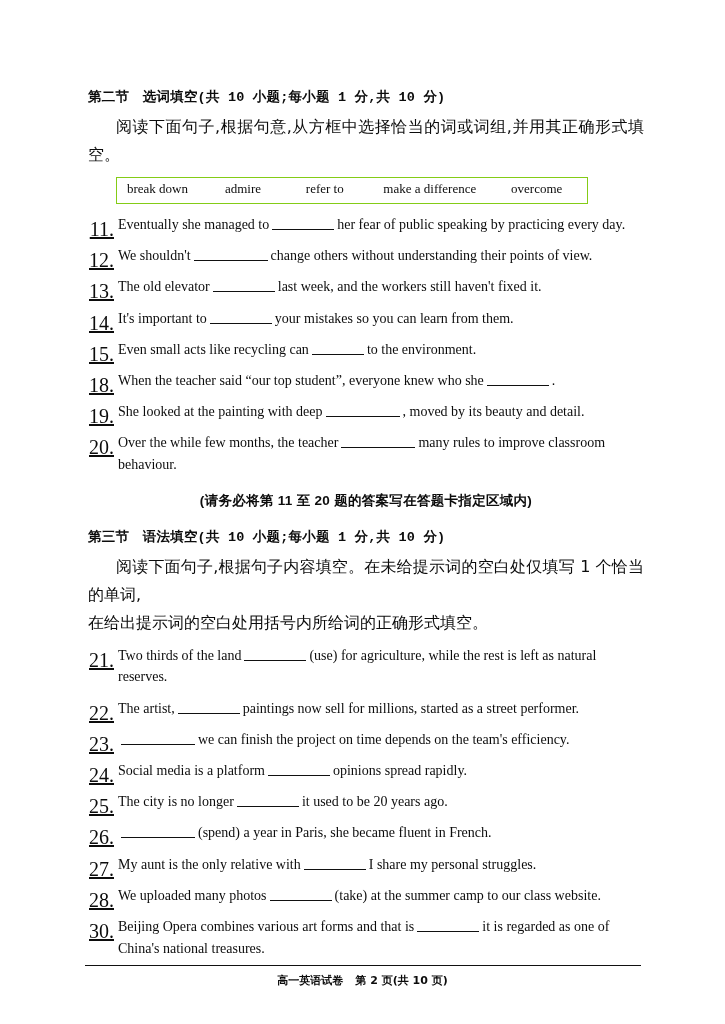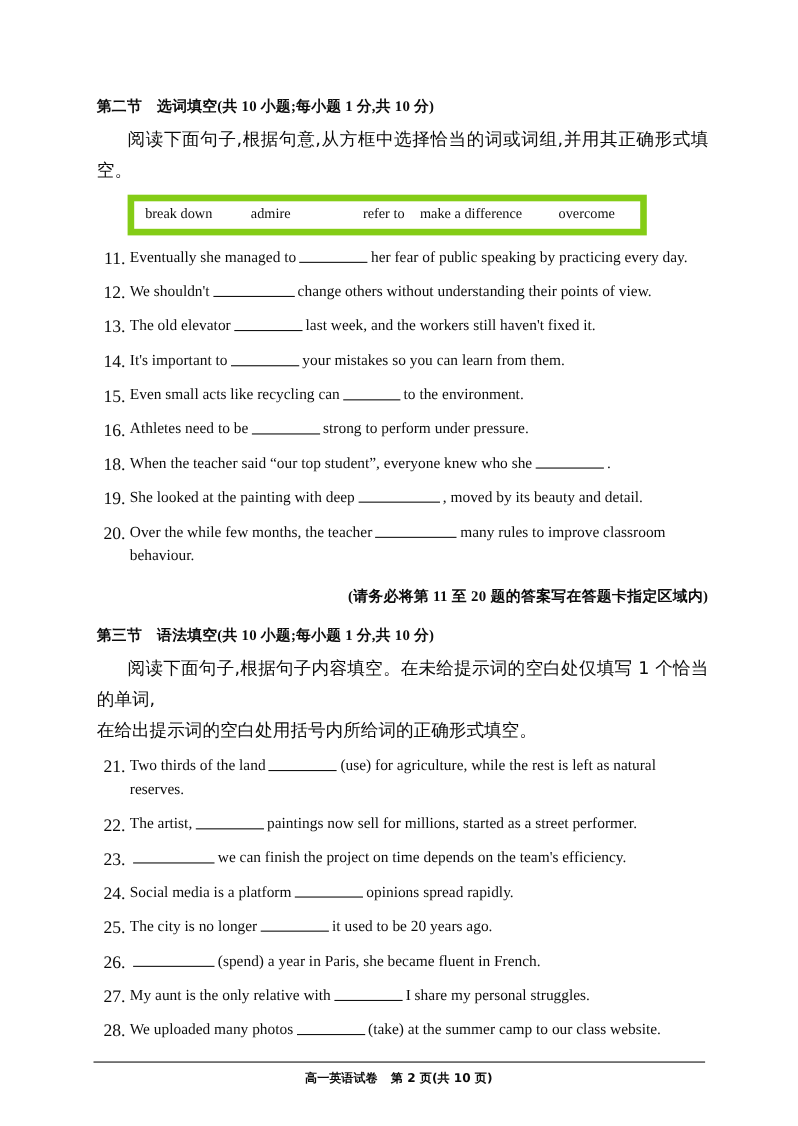--- a/index.html
+++ b/index.html
@@ -24,59 +24,59 @@
     box-sizing: border-box;
   }
   .content {
     position: absolute;
     left: 88px;
     top: 88px;
     width: 556px;
   }
   .section-head {
     font-size: 13.5px;
-    font-family: Liberation Serif, serif;
+    font-family: Liberation Mono, monospace;
     font-weight: 600;
     letter-spacing: 0.2px;
     margin: 0 0 7px 0;
     white-space: nowrap;
   }
   .para {
     font-size: 16px;
     font-family: "DejaVu Sans", sans-serif;
     line-height: 1.75;
     margin: 0 0 8px 0;
     text-indent: 28px;
     text-align: justify;
   }
   .para.noindent { text-indent: 0; }
 
   
   .wordbank {
-    border: 6px solid #84cc16;
+    border: 1px solid #84cc16;
     margin: 4px 0 10px 28px;
     width: 472px;
     box-sizing: border-box;
   }
   .wordbank table {
     width: 100%;
     border-collapse: collapse;
     font-size: 13px;
     font-family: "Liberation Serif", serif;
   }
   .wordbank td {
     padding: 5px 4px 5px 10px;
     vertical-align: middle;
     white-space: nowrap;
   }
   .wordbank tr:first-child td { padding-top: 6px; padding-bottom: 3px; }
   .wordbank tr:last-child td { padding-top: 3px; padding-bottom: 6px; }
   .wb-c1 { width: 104px; }
   .wb-c2 { width: 94px; }
-  .wb-c3 { width: 86px; text-align: right; }
+  .wb-c3 { width: 86px; }
   .wb-c4 { width: 132px; }
   .wb-c5 { width: 90px; }
 
   
   ol.questions {
     list-style: none;
     margin: 0;
     padding: 0;
   }
   ol.questions li {
@@ -86,36 +86,37 @@
     padding-left: 30px;
     position: relative;
     text-align: left;
   }
   ol.questions li .num {
     position: absolute;
     left: 0;
     top: 0;
     width: 26px;
     text-align: right;
-    font-size: 16px;
+    font-size: 20px;
+    text-decoration: underline;
   }
   .blank {
     display: inline-block;
     border-bottom: 1px solid #111;
     height: 0.95em;
     vertical-align: -1px;
     margin: 0 3px;
   }
   .b-sm { width: 52px; }
   .b-md { width: 62px; }
   .b-lg { width: 74px; }
 
   .notice {
-    text-align: right;
-    font-family: Liberation Serif, serif;
+    text-align: center;
+    font-family: Liberation Sans, sans-serif;
     font-size: 13.5px;
     font-weight: 700;
     margin: 16px 0 18px 0;
     letter-spacing: 0.3px;
   }
 
   .footer {
     position: absolute;
     left: 0;
     right: 0;
@@ -172,24 +173,20 @@
       </li>
       <li>
         <span class="num">14.</span>
         <span>It's important to</span><span class="blank b-md"></span><span>your mistakes so you can learn from them.</span>
       </li>
       <li>
         <span class="num">15.</span>
         <span>Even small acts like recycling can</span><span class="blank b-sm"></span><span>to the environment.</span>
       </li>
       <li>
-        <span class="num">16.</span>
-        <span>Athletes need to be</span><span class="blank b-md"></span><span>strong to perform under pressure.</span>
-      </li>
-      <li>
         <span class="num">18.</span>
         <span>When the teacher said “our top student”, everyone knew who she</span><span class="blank b-md"></span><span>.</span>
       </li>
       <li>
         <span class="num">19.</span>
         <span>She looked at the painting with deep</span><span class="blank b-lg"></span><span>, moved by its beauty and detail.</span>
       </li>
       <li>
         <span class="num">20.</span>
         <span>Over the while few months, the teacher</span><span class="blank b-lg"></span><span>many rules to improve classroom behaviour.</span>
@@ -227,20 +224,24 @@
         <span class="num">26.</span>
         <span class="blank b-lg"></span><span>(spend) a year in Paris, she became fluent in French.</span>
       </li>
       <li>
         <span class="num">27.</span>
         <span>My aunt is the only relative with</span><span class="blank b-md"></span><span>I share my personal struggles.</span>
       </li>
       <li>
         <span class="num">28.</span>
         <span>We uploaded many photos</span><span class="blank b-md"></span><span>(take) at the summer camp to our class website.</span>
+      </li>
+      <li>
+        <span class="num">30.</span>
+        <span>Beijing Opera combines various art forms and that is</span><span class="blank b-md"></span><span>it is regarded as one of China's national treasures.</span>
       </li>
     </ol>
 
   </div>
 
   <div class="footer">
     <div class="rule"></div>
     <span>高一英语试卷</span><span class="sp"></span><span>第 2 页(共 10 页)</span>
   </div>
 </div>

